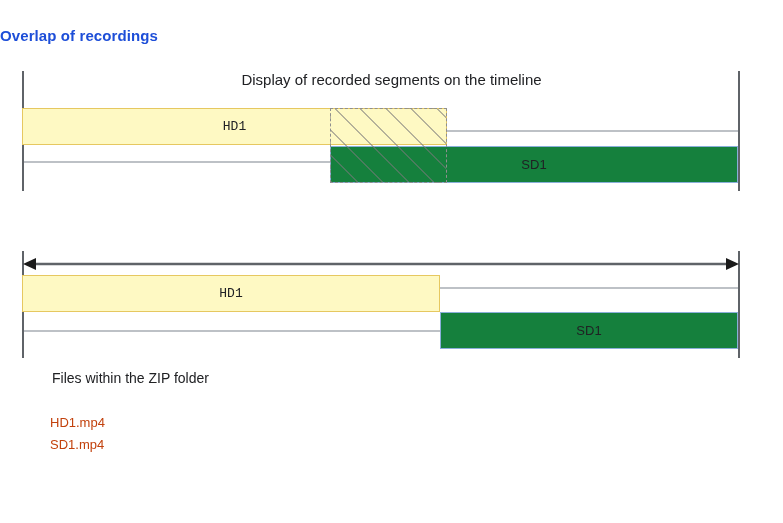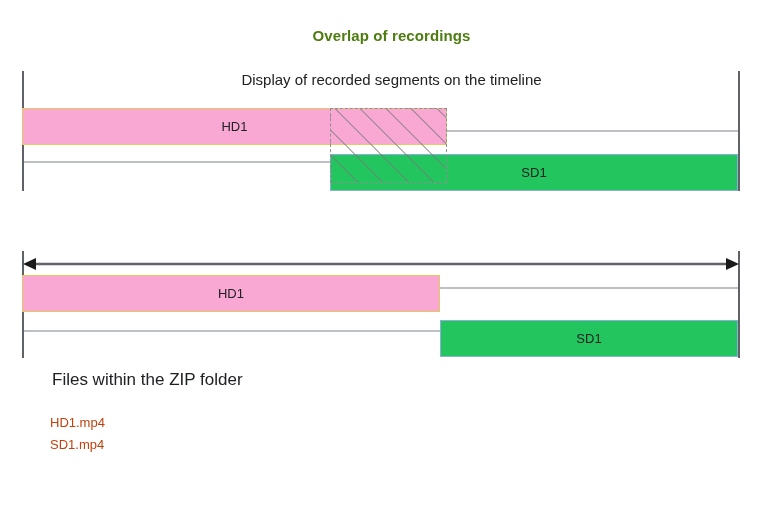--- a/index.html
+++ b/index.html
@@ -20,24 +20,23 @@
     width: 783px;
     height: 523px;
   }
 
   
   .main-title {
     position: absolute;
     left: 0;
     top: 27px;
     width: 783px;
-    text-align: center;
     font-size: 15px;
     font-weight: bold;
-    color: #4d7c0f;
+    color: #1d4ed8;
     letter-spacing: 0.1px;
   }
 
   .section-caption {
     position: absolute;
     width: 783px;
     text-align: center;
     font-size: 15px;
     font-weight: normal;
     color: #202124;
@@ -77,27 +76,27 @@
     position: absolute;
     box-sizing: border-box;
     border: 1px solid;
     display: flex;
     align-items: center;
     justify-content: center;
     font-size: 13px;
     color: #202124;
   }
   .bar-hd {
-    background: #f9a8d4;
+    background: #fef9c3;
     border-color: #e6c860;
+    font-family: Liberation Mono, monospace;
   }
   .bar-sd {
-    background: #22c55e;
+    background: #15803d;
     border-color: #8aafda;
-    margin-top: 8px;
   }
 
   
   .overlap {
     position: absolute;
     box-sizing: border-box;
     border: 1px dashed #8f8f8f;
     background-image: repeating-linear-gradient(
       45deg,
       rgba(120,120,120,0.55) 0px,
@@ -116,21 +115,21 @@
     width: 718px;
     height: 16px;
   }
   .arrow-wrap svg { display: block; }
 
   
   .zip-heading {
     position: absolute;
     left: 52px;
     top: 370px;
-    font-size: 17px;
+    font-size: 14px;
     color: #202124;
     text-align: right;
   }
   .file-list {
     position: absolute;
     left: 50px;
     top: 412px;
     font-size: 13px;
     line-height: 22px;
     color: #c2410c;

